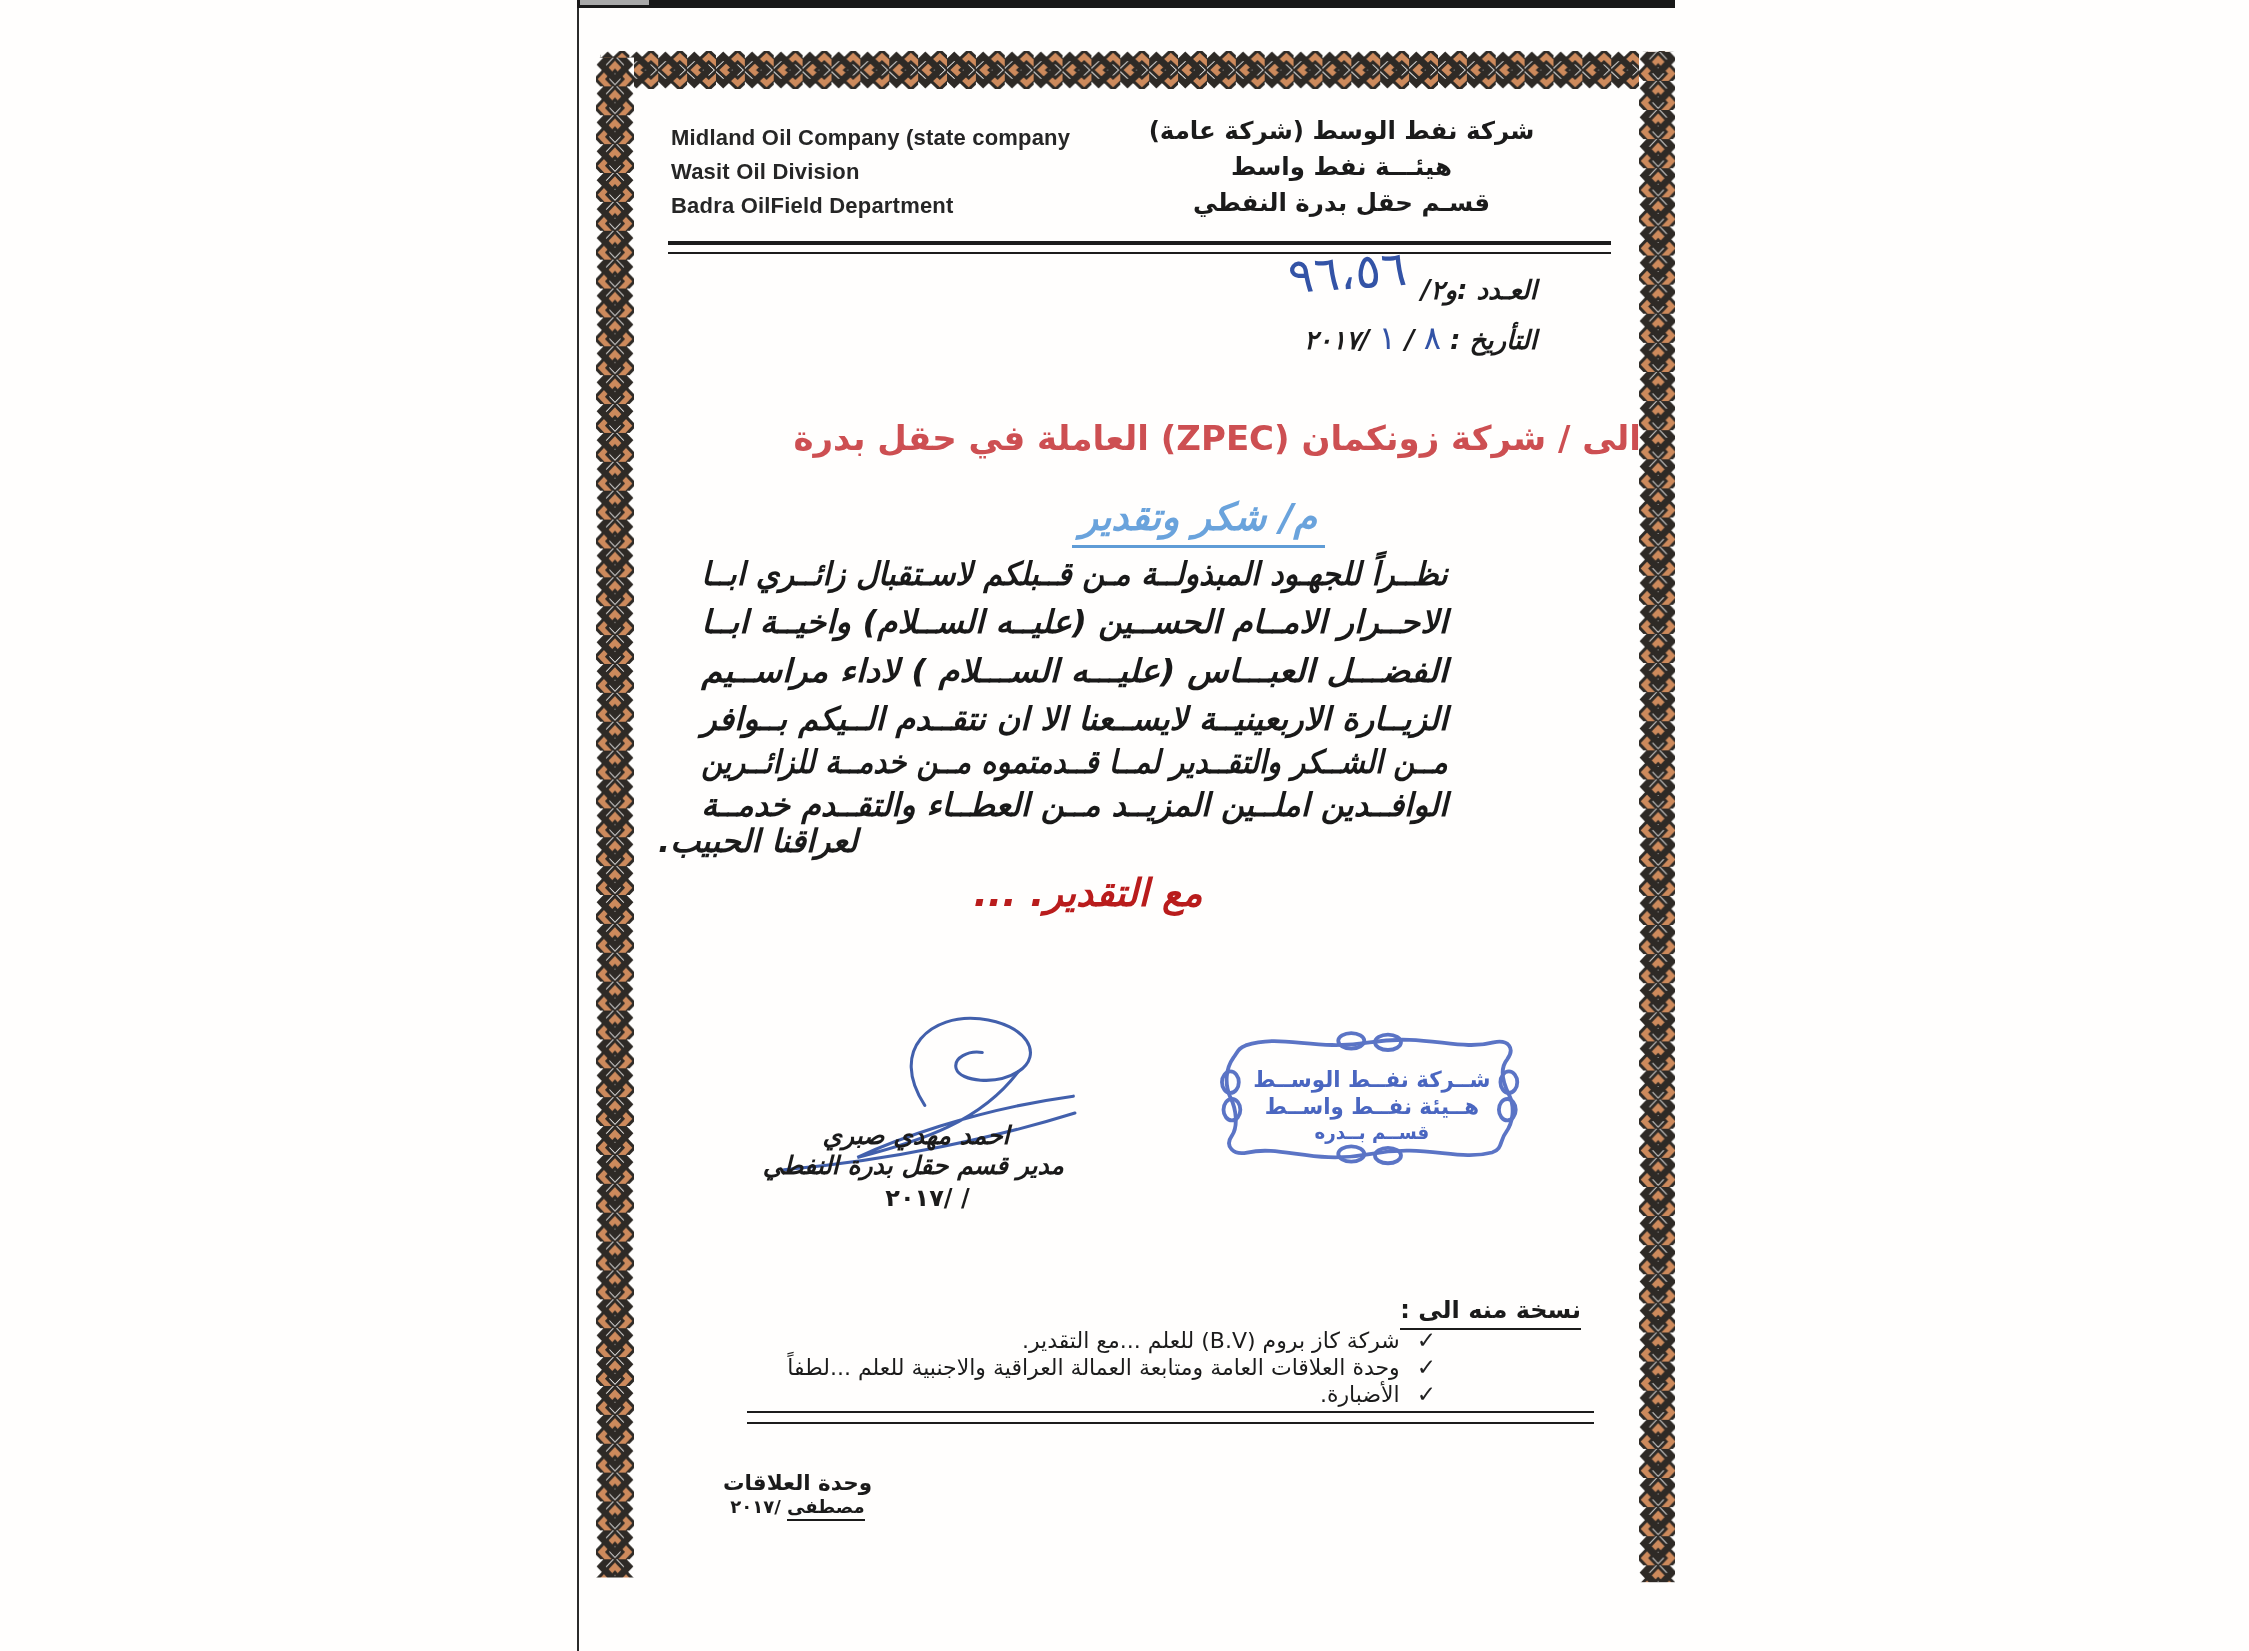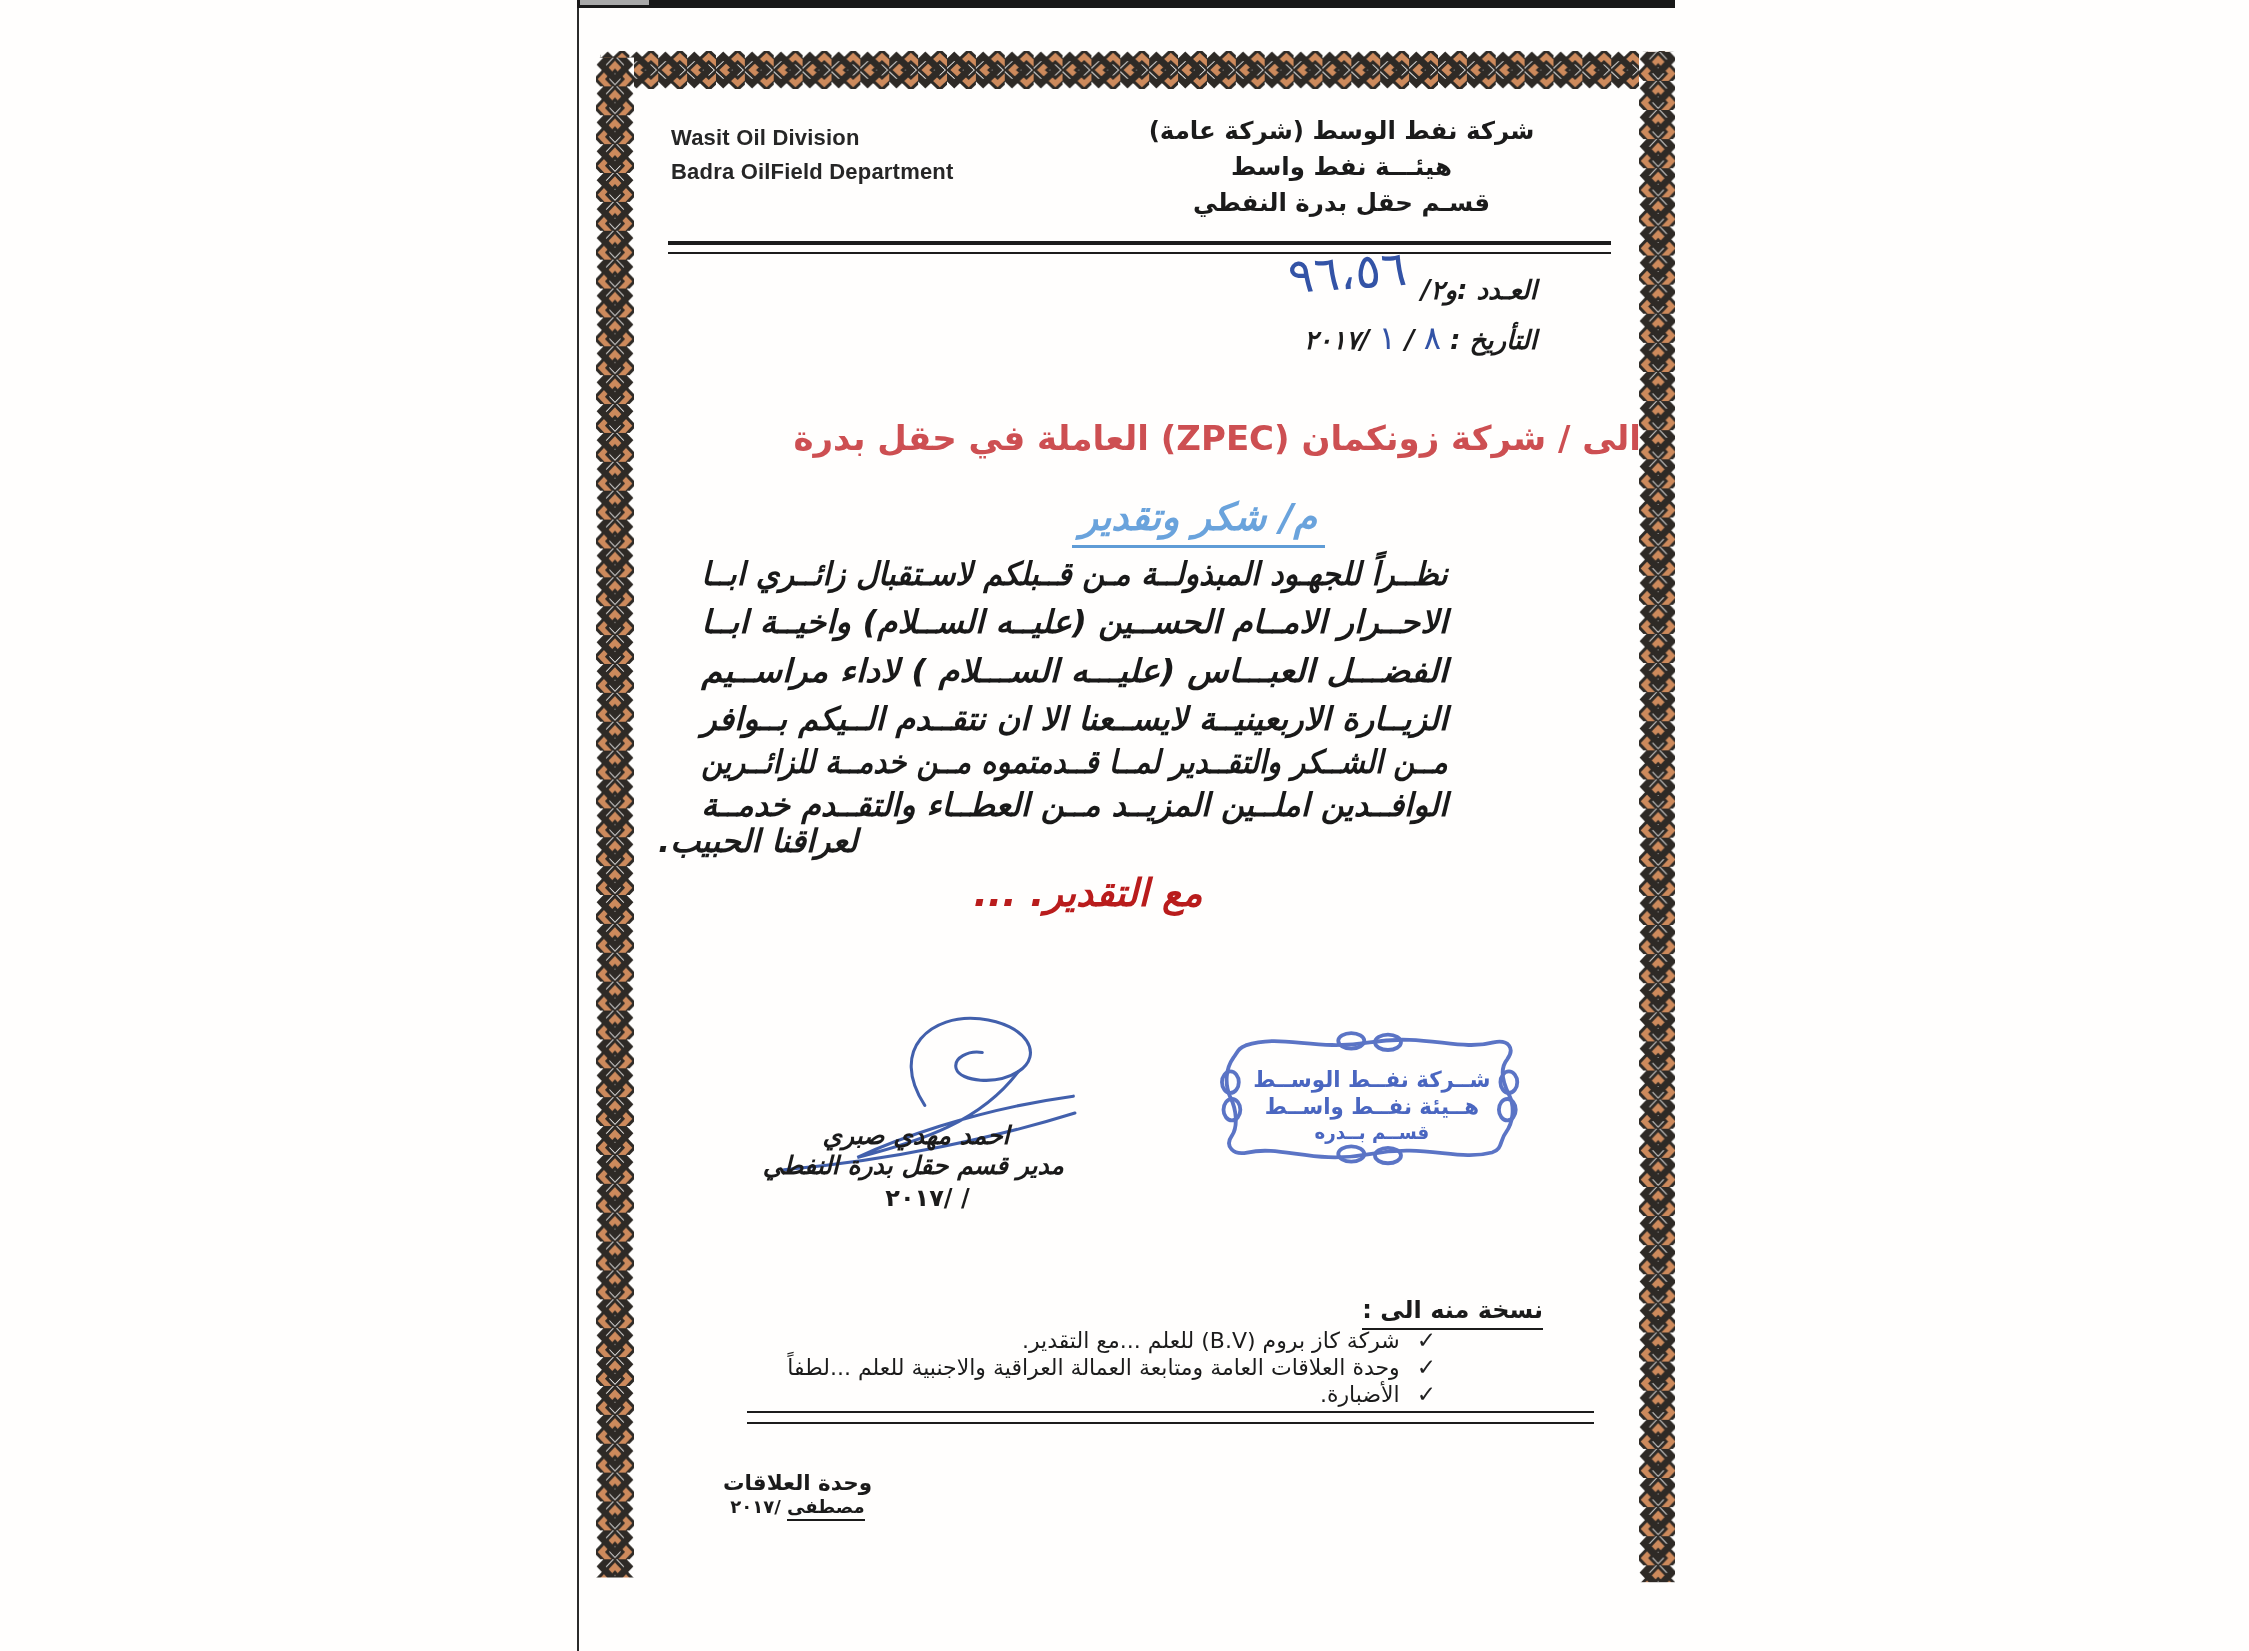--- a/index.html
+++ b/index.html
@@ -42,21 +42,21 @@
            font-style:italic;color:#b91c1c;}
   
   .sig-svg{left:767px;top:1004px;}
   .sig-name{left:805px;top:1121px;width:222px;text-align:center;font-size:25px;font-weight:bold;font-style:italic;}
   .sig-title{left:788px;top:1151px;width:276px;text-align:right;font-size:25px;font-weight:bold;font-style:italic;}
   .sig-date{left:828px;top:1184px;width:199px;text-align:center;font-size:24px;font-weight:bold;}
   
   .stamp-svg{left:1215px;top:1024px;}
   .stamp-svg text{font-family:"DejaVu Sans",sans-serif;font-weight:bold;fill:#4a66c0;}
   
-  .cc-heading{right:707px;top:1296px;font-size:24px;font-weight:bold;border-bottom:2.3px solid #1b1b1b;padding-bottom:3.8px;}
+  .cc-heading{right:669px;top:1296px;font-size:24px;font-weight:bold;border-bottom:2.3px solid #1b1b1b;padding-bottom:3.8px;}
   .cc-item{right:814px;display:flex;flex-direction:row;gap:17px;align-items:baseline;font-size:22px;}
   .cc-check{font-size:23px;color:#222;}
   .cc-i0{top:1327px;} .cc-i1{top:1354px;} .cc-i2{top:1381px;}
   
   .brule1{left:747px;top:1411px;width:847px;height:2.3px;background:#1c1c1c;}
   .brule2{left:747px;top:1422px;width:847px;height:2.3px;background:#1c1c1c;}
   .footer-unit{left:721px;top:1470px;width:153px;text-align:center;font-size:21.5px;font-weight:bold;}
   .footer-clerk{left:713px;top:1496px;width:169px;text-align:center;font-size:18px;font-weight:bold;}
   .u{border-bottom:2.3px solid #1b1b1b;padding-bottom:1.5px;}
 </style>
@@ -89,20 +89,21 @@
         <path d="M25 -9.5 L43 9.5 L25 28.5 L7 9.5 Z" fill="none" stroke="#2e2a26" stroke-width="9"></path>
       </pattern>
     </defs>
     <rect width="50" height="2000" fill="url(#knotV)"></rect>
   </svg>
   <svg class="abs border-right" width="36" height="1532" viewBox="0 0 47 1998">
     <rect width="47" height="1998" fill="url(#knotV)"></rect>
   </svg>
 
   <div class="abs hdr-en">
+    <div>Midland  Oil Company (state company</div>
     <div>Wasit Oil   Division</div>
     <div>Badra OilField Department</div>
   </div>
 
   <div class="abs hdr-ar rtl">
     <div>شركة نفط الوسط (شركة عامة)</div>
     <div>هيئـــة نفط واسط</div>
     <div>قسـم حقل بدرة النفطي</div>
   </div>
 

